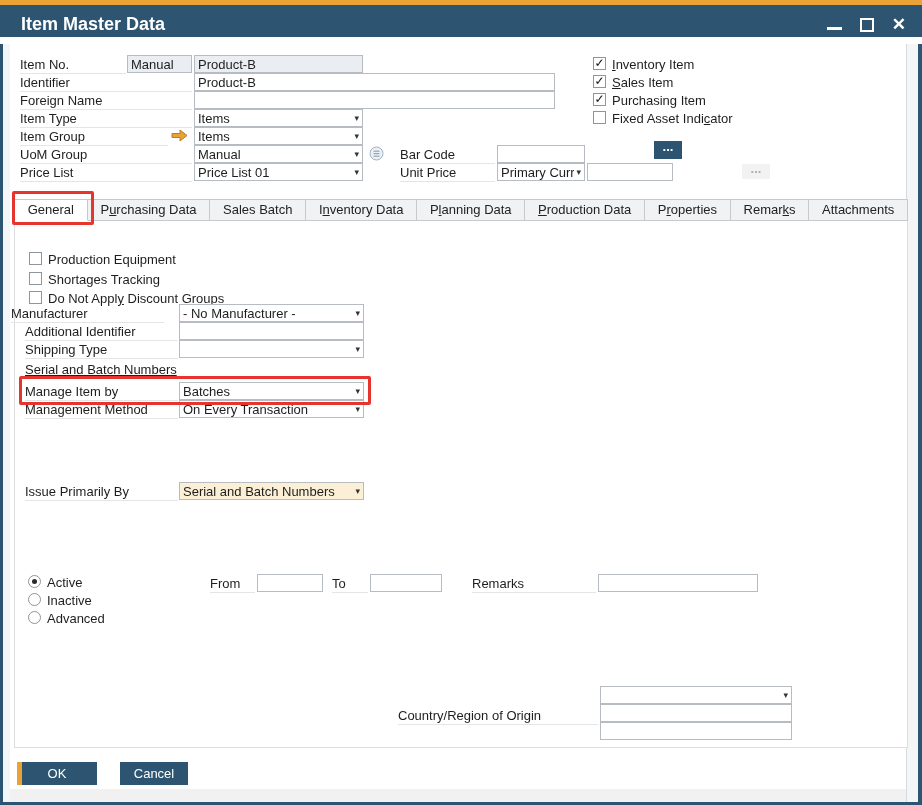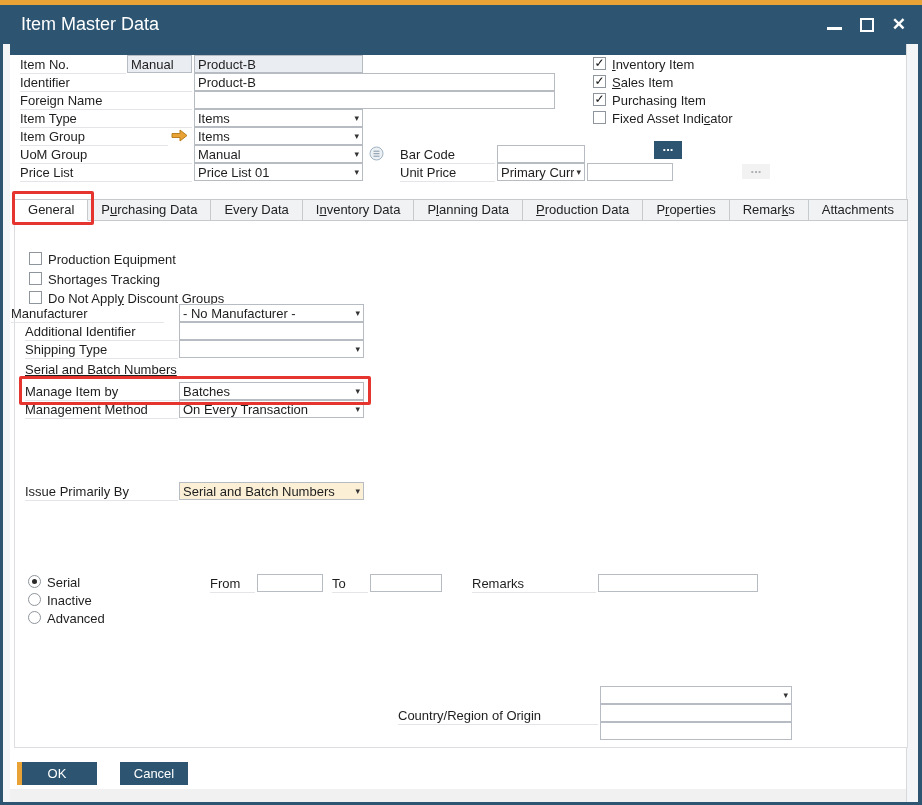--- a/index.html
+++ b/index.html
@@ -3,21 +3,21 @@
 <meta charset="utf-8">
 <style>
   * { box-sizing: border-box; }
   html,body { margin:0; padding:0; }
   body { font-family:"Liberation Sans",sans-serif; font-size:13px; color:#1e1e1e; background:#e8e8e8; }
   .window { position:relative; width:922px; height:805px; background:#fff; overflow:hidden; }
   u { text-decoration:underline; }
 
   
   .top-strip { position:absolute; left:0; top:0; width:922px; height:5px; background:#E9A236; }
-  .titlebar { position:absolute; left:0; top:5px; width:922px; height:50px; background:#2D5470; }
+  .titlebar { position:absolute; left:0; top:5px; width:922px; height:32px; background:#2D5470;font-weight:bold; }
   .title { position:absolute; left:21px; top:9px; font-size:18px; color:#fff; white-space:nowrap; }
   .controls { position:absolute; right:16px; top:5px; height:39px; display:flex; align-items:center; gap:18px; }
   .ctrl { cursor:pointer; display:flex; align-items:center; justify-content:center; }
   .min-glyph { width:15px; height:3px; background:#fff; margin-top:8px; }
   .max-glyph { width:14px; height:14px; border:2px solid #fff; background:transparent; }
   .close-glyph { color:#fff; font-size:17px; font-weight:bold; line-height:14px; }
   .edge-left-blue { position:absolute; left:0; top:44px; width:3px; height:761px; background:#2D5470; }
   .edge-right-blue { position:absolute; right:0; top:44px; width:4px; height:761px; background:#2D5470; }
   .edge-bottom-blue { position:absolute; left:0; bottom:0; width:922px; height:3px; background:#2D5470; }
   .gut-left { position:absolute; left:3px; top:44px; width:7px; height:758px; background:#F4F5F6; }
@@ -162,21 +162,21 @@
   <div class="cb" style="left:593px;top:75px;"><span>✓</span></div>
   <div class="txt" style="left:612px;top:75px;"><u>S</u>ales Item</div>
   <div class="cb" style="left:593px;top:93px;"><span>✓</span></div>
   <div class="txt" style="left:612px;top:93px;">Purchasing Item</div>
   <div class="cb" style="left:593px;top:111px;"></div>
   <div class="txt" style="left:612px;top:111px;">Fixed Asset Indi<u>c</u>ator</div>
 
   <div class="tabs">
     <div class="tab active">General</div>
     <div class="tab">P<u>u</u>rchasing Data</div>
-    <div class="tab">Every Data</div>
+    <div class="tab">Sales Batch</div>
     <div class="tab">I<u>n</u>ventory Data</div>
     <div class="tab">P<u>l</u>anning Data</div>
     <div class="tab"><u>P</u>roduction Data</div>
     <div class="tab">P<u>r</u>operties</div>
     <div class="tab">Remar<u>k</u>s</div>
     <div class="tab">Attachments</div>
   </div>
   <div class="panel"></div>
 
   <div class="annotation" style="left:12px;top:191px;width:82px;height:34px;"></div>
@@ -218,21 +218,21 @@
     <span class="arrow">▾</span>
   </div>
 
   <div class="lbl" style="left:25px;top:484px;width:153px;">Issue Primarily By</div>
   <div class="fld dd yellow" style="left:179px;top:482px;width:185px;">
     <span class="val">Serial and Batch Numbers</span>
     <span class="arrow">▾</span>
   </div>
 
   <div class="radio sel" style="left:28px;top:575px;"></div>
-  <div class="txt" style="left:47px;top:575px;">Serial</div>
+  <div class="txt" style="left:47px;top:575px;">Active</div>
   <div class="radio" style="left:28px;top:593px;"></div>
   <div class="txt" style="left:47px;top:593px;">Inactive</div>
   <div class="radio" style="left:28px;top:611px;"></div>
   <div class="txt" style="left:47px;top:611px;">Advanced</div>
 
   <div class="lbl" style="left:210px;top:576px;width:45px;">From</div>
   <div class="fld" style="left:257px;top:574px;width:66px;">
       <span></span>
     </div>
   <div class="lbl" style="left:332px;top:576px;width:36px;">To</div>

